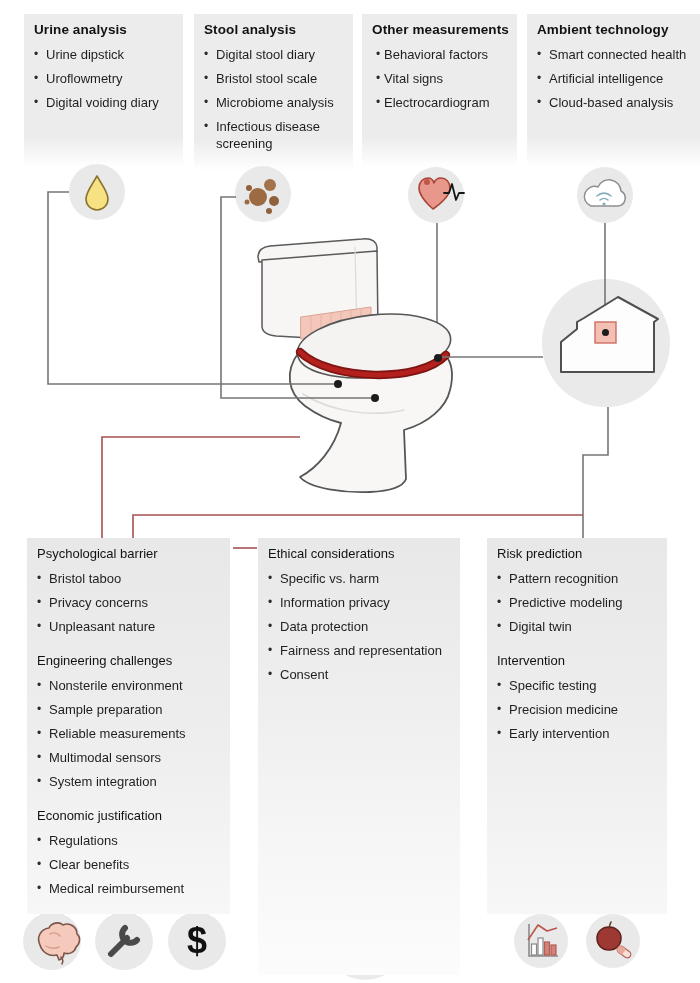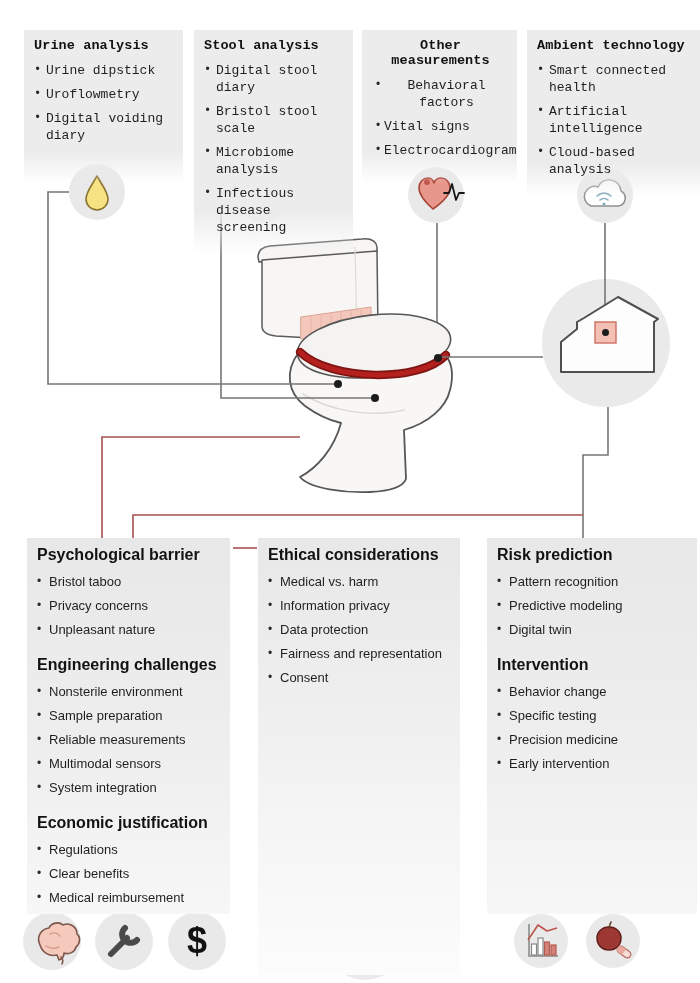--- a/index.html
+++ b/index.html
@@ -1,33 +1,33 @@
 <!DOCTYPE html>
 <html><head>
 <meta charset="utf-8">
 <style>
   html,body{margin:0;padding:0;background:#fff;}
   .canvas{position:relative;width:700px;height:983px;background:#ffffff;
           font-family:"Liberation Sans",sans-serif;overflow:hidden;}
   svg.art{position:absolute;left:0;top:0;}
 
   
-  .tpanel{position:absolute;top:30px;min-height:153px;box-sizing:border-box;
+  .tpanel{position:absolute;top:14px;min-height:153px;box-sizing:border-box;
           padding:8px 8px 16px 10px;
-          background:linear-gradient(180deg,#ececec 0%,#ececec 80%,rgba(236,236,236,0) 100%);font-family:Liberation Mono, monospace;}
+          background:linear-gradient(180deg,#ececec 0%,#ececec 80%,rgba(236,236,236,0) 100%);}
   .tpanel h3{font-size:13.5px;font-weight:bold;color:#121212;margin:0 0 5px 0;letter-spacing:.1px;}
   ul.blist{list-style:none;margin:0;padding:0;}
   ul.blist li{display:flex;font-size:13px;line-height:17px;color:#1f1f1f;padding:3.5px 0;}
   ul.blist li::before{content:"•";flex:0 0 12px;color:#2a2a2a;font-size:12px;line-height:17px;}
 
   
   .bbox{position:absolute;box-sizing:border-box;padding:8px 6px 8px 10px;
         background:linear-gradient(180deg,#e8e8e8 0%,#eeeeee 55%,#f7f7f7 100%);}
   .bbox.fade{background:linear-gradient(180deg,#e8e8e8 0%,#efefef 40%,#f6f6f6 70%,#fcfcfc 100%);}
-  .bbox h4{font-size:16px;font-weight:bold;color:#121212;margin:0 0 5px 0;}
+  .bbox h4{font-size:13px;font-weight:normal;color:#121212;margin:0 0 5px 0;}
   .sec + .sec{margin-top:15px;}
 </style>
 </head>
 <body>
 
 <div class="canvas">
 
   <svg class="art" width="700" height="983" viewBox="0 0 700 983">
 
     <g>
@@ -272,60 +272,57 @@
           </li>
       </ul>
     </div>
   </div>
 
   <div class="bbox fade" style="left:258px;top:538px;width:202px;height:437px;">
     <div class="sec">
       <h4>Ethical considerations</h4>
       <ul class="blist">
         <li>
-            <span>Medical vs. harm</span>
+            <span>Specific vs. harm</span>
           </li>
         <li>
             <span>Information privacy</span>
           </li>
         <li>
             <span>Data protection</span>
           </li>
         <li>
             <span>Fairness and representation</span>
           </li>
         <li>
             <span>Consent</span>
           </li>
       </ul>
     </div>
   </div>
 
-  <div class="bbox" style="left:487px;top:538px;width:210px;height:376px;">
+  <div class="bbox" style="left:487px;top:538px;width:180px;height:376px;">
     <div class="sec">
       <h4>Risk prediction</h4>
       <ul class="blist">
         <li>
             <span>Pattern recognition</span>
           </li>
         <li>
             <span>Predictive modeling</span>
           </li>
         <li>
             <span>Digital twin</span>
           </li>
       </ul>
     </div>
     <div class="sec">
       <h4>Intervention</h4>
       <ul class="blist">
         <li>
-            <span>Behavior change</span>
-          </li>
-        <li>
             <span>Specific testing</span>
           </li>
         <li>
             <span>Precision medicine</span>
           </li>
         <li>
             <span>Early intervention</span>
           </li>
       </ul>
     </div>

